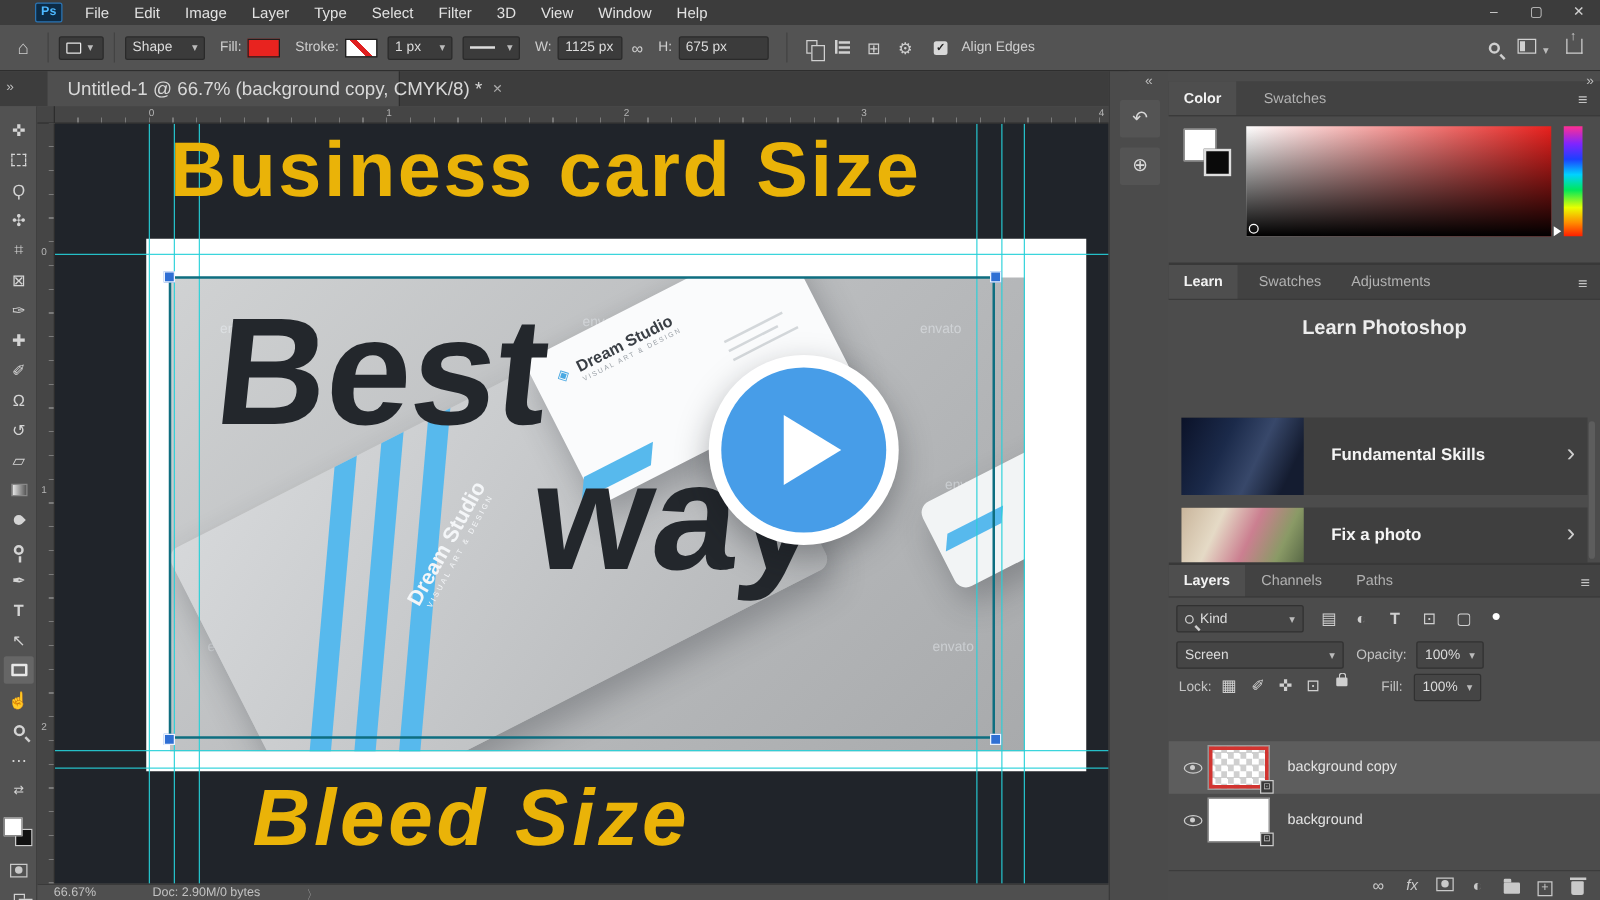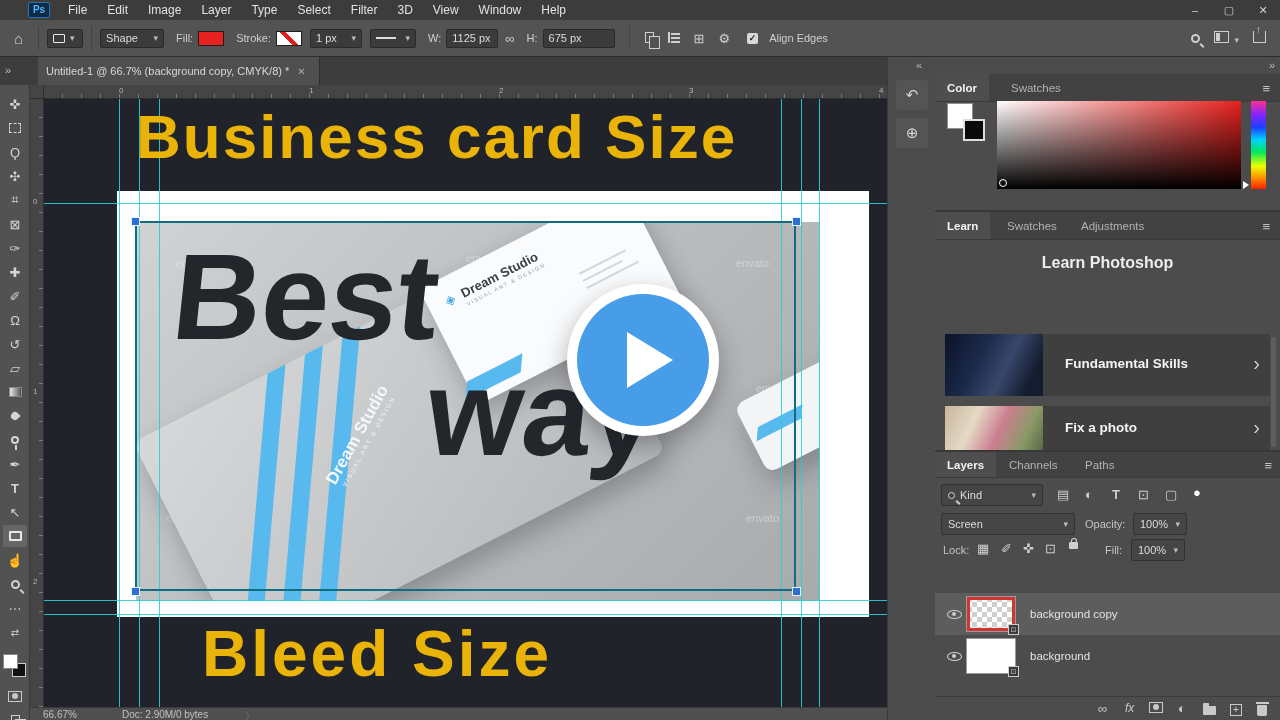--- a/index.html
+++ b/index.html
@@ -32,21 +32,21 @@
   .alignbars::before { content:""; position:absolute; left:1px; top:1px; width:9px; height:2px; background:#d0d0d0; box-shadow:0 4px 0 #d0d0d0, 0 8px 0 #d0d0d0; }
   .checkbox { width:11px; height:11px; background:#d8d8d8; border-radius:2px; color:#222; font-size:9px; line-height:11px; text-align:center; font-weight:bold; }
   .wsicon { display:inline-block; width:15px; height:12px; border:1px solid #d0d0d0; position:relative; }
   .wsicon::before { content:""; position:absolute; left:1px; top:1px; bottom:1px; width:4px; background:#d0d0d0; }
   .shareic { display:inline-block; width:13px; height:12px; border:1px solid #d0d0d0; border-top:none; position:relative; text-align:center; }
   .shareic::after { content:"↑"; position:absolute; left:2px; top:-7px; font-size:10px; color:#d0d0d0; }
 
   
   #tabbar { position:absolute; left:0; top:57px; width:903px; height:28px; background:#3d3d3d; }
   #doc-tab { position:absolute; left:38px; top:0; width:282px; height:28px; background:#4f4f4f; border-right:1px solid #2e2e2e; display:flex; align-items:center; padding:0 8px; }
-  #doc-tab .title { font-size:11px; color:#d8d8d8; white-space:nowrap; }
+  #doc-tab .title { font-size:15px; color:#d8d8d8; white-space:nowrap;margin-left:8px; }
   #doc-tab .close { margin-left:8px; color:#aaa; font-size:10px; }
 
   
   #tools { position:absolute; left:0; top:85px; width:30px; height:635px; background:#525252; border-right:1px solid #3a3a3a; }
   .tool { position:absolute; left:3px; width:24px; height:22px; display:flex; align-items:center; justify-content:center; color:#d4d4d4; font-size:13px; }
   .tool.sel { background:#666; border-radius:2px; }
   .cssbox-dash { width:12px; height:10px; border:1px dashed #d4d4d4; }
   .cssbox-solid { width:13px; height:10px; border:2px solid #e8e8e8; border-radius:1px; }
   .gradbox { width:13px; height:10px; background:linear-gradient(to right,#e8e8e8,#555); border:1px solid #888; }
   .drop { width:8px; height:8px; background:#d4d4d4; border-radius:0 50% 50% 50%; transform:rotate(135deg); }
@@ -87,21 +87,21 @@
 
   .vguide { position:absolute; top:0; width:1px; height:608px; background:rgba(38,208,216,0.9); }
   .hguide { position:absolute; left:0; height:1px; width:843px; background:rgba(38,208,216,0.9); }
   #selrect { position:absolute; left:91px; top:122px; width:661px; height:370px; border:2px solid #0e6e80; }
   .handle { position:absolute; width:9px; height:9px; background:#2f6fd4; border:1px solid #eaf2ff; }
 
   .overlay-title { position:absolute; color:#eab308; font-weight:bold; white-space:nowrap; }
   #ot-top { left:92px; top:2px; font-size:62px; letter-spacing:2px; }
   #ot-best { left:130px; top:128px; font-size:122px; color:#23272c; transform:skewX(-6deg); }
   #ot-way { left:384px; top:244px; font-size:122px; color:#23272c; transform:skewX(-6deg); }
-  #ot-bottom { left:158px; top:518px; font-size:64px; letter-spacing:3px; }
+  #ot-bottom { left:158px; top:518px; font-size:64px; letter-spacing:3px;font-style:italic; }
 
   #play { position:absolute; left:523px; top:185px; width:152px; height:152px; border-radius:50%; background:#ffffff; box-shadow:0 10px 26px rgba(20,24,30,0.35); }
   #play .inner { position:absolute; left:10px; top:10px; width:132px; height:132px; border-radius:50%; background:#479de8; }
   #play .tri { position:absolute; left:60px; top:48px; width:0; height:0; border-top:28px solid transparent; border-bottom:28px solid transparent; border-left:46px solid #ffffff; }
 
   
   #statusbar { position:absolute; left:30px; top:707px; width:857px; height:13px; background:#4f4f4f; border-top:1px solid #3a3a3a; font-size:10px; color:#c2c2c2; }
 
   
   #strip { position:absolute; left:887px; top:57px; width:48px; height:663px; background:#4b4b4b; border-left:1px solid #3a3a3a; }
@@ -405,21 +405,21 @@
 
   <div id="strip">
     <span class="abs" style="left:28px;top:2px;color:#bdbdbd;font-size:11px">«</span>
     <div class="strip-btn" style="top:23px">↶</div>
     <div class="strip-btn" style="top:61px">⊕</div>
   </div>
 
   <div id="panels">
     <span class="abs" style="left:334px;top:2px;color:#bdbdbd;font-size:11px;z-index:3">»</span>
 
-    <div class="ptabs" style="top:17px;height:28px">
+    <div class="ptabs" style="top:8px;height:28px">
       <div class="ptab active" style="left:0">Color</div>
       <div class="ptab" style="left:64px">Swatches</div>
       <span class="hamb" style="right:10px;top:7px">≡</span>
     </div>
     <div id="fgbg-panel">
       <div class="fg"></div>
       <div class="bg"></div>
     </div>
     <div id="color-field"></div>
     <div id="color-picker-ring"></div>

